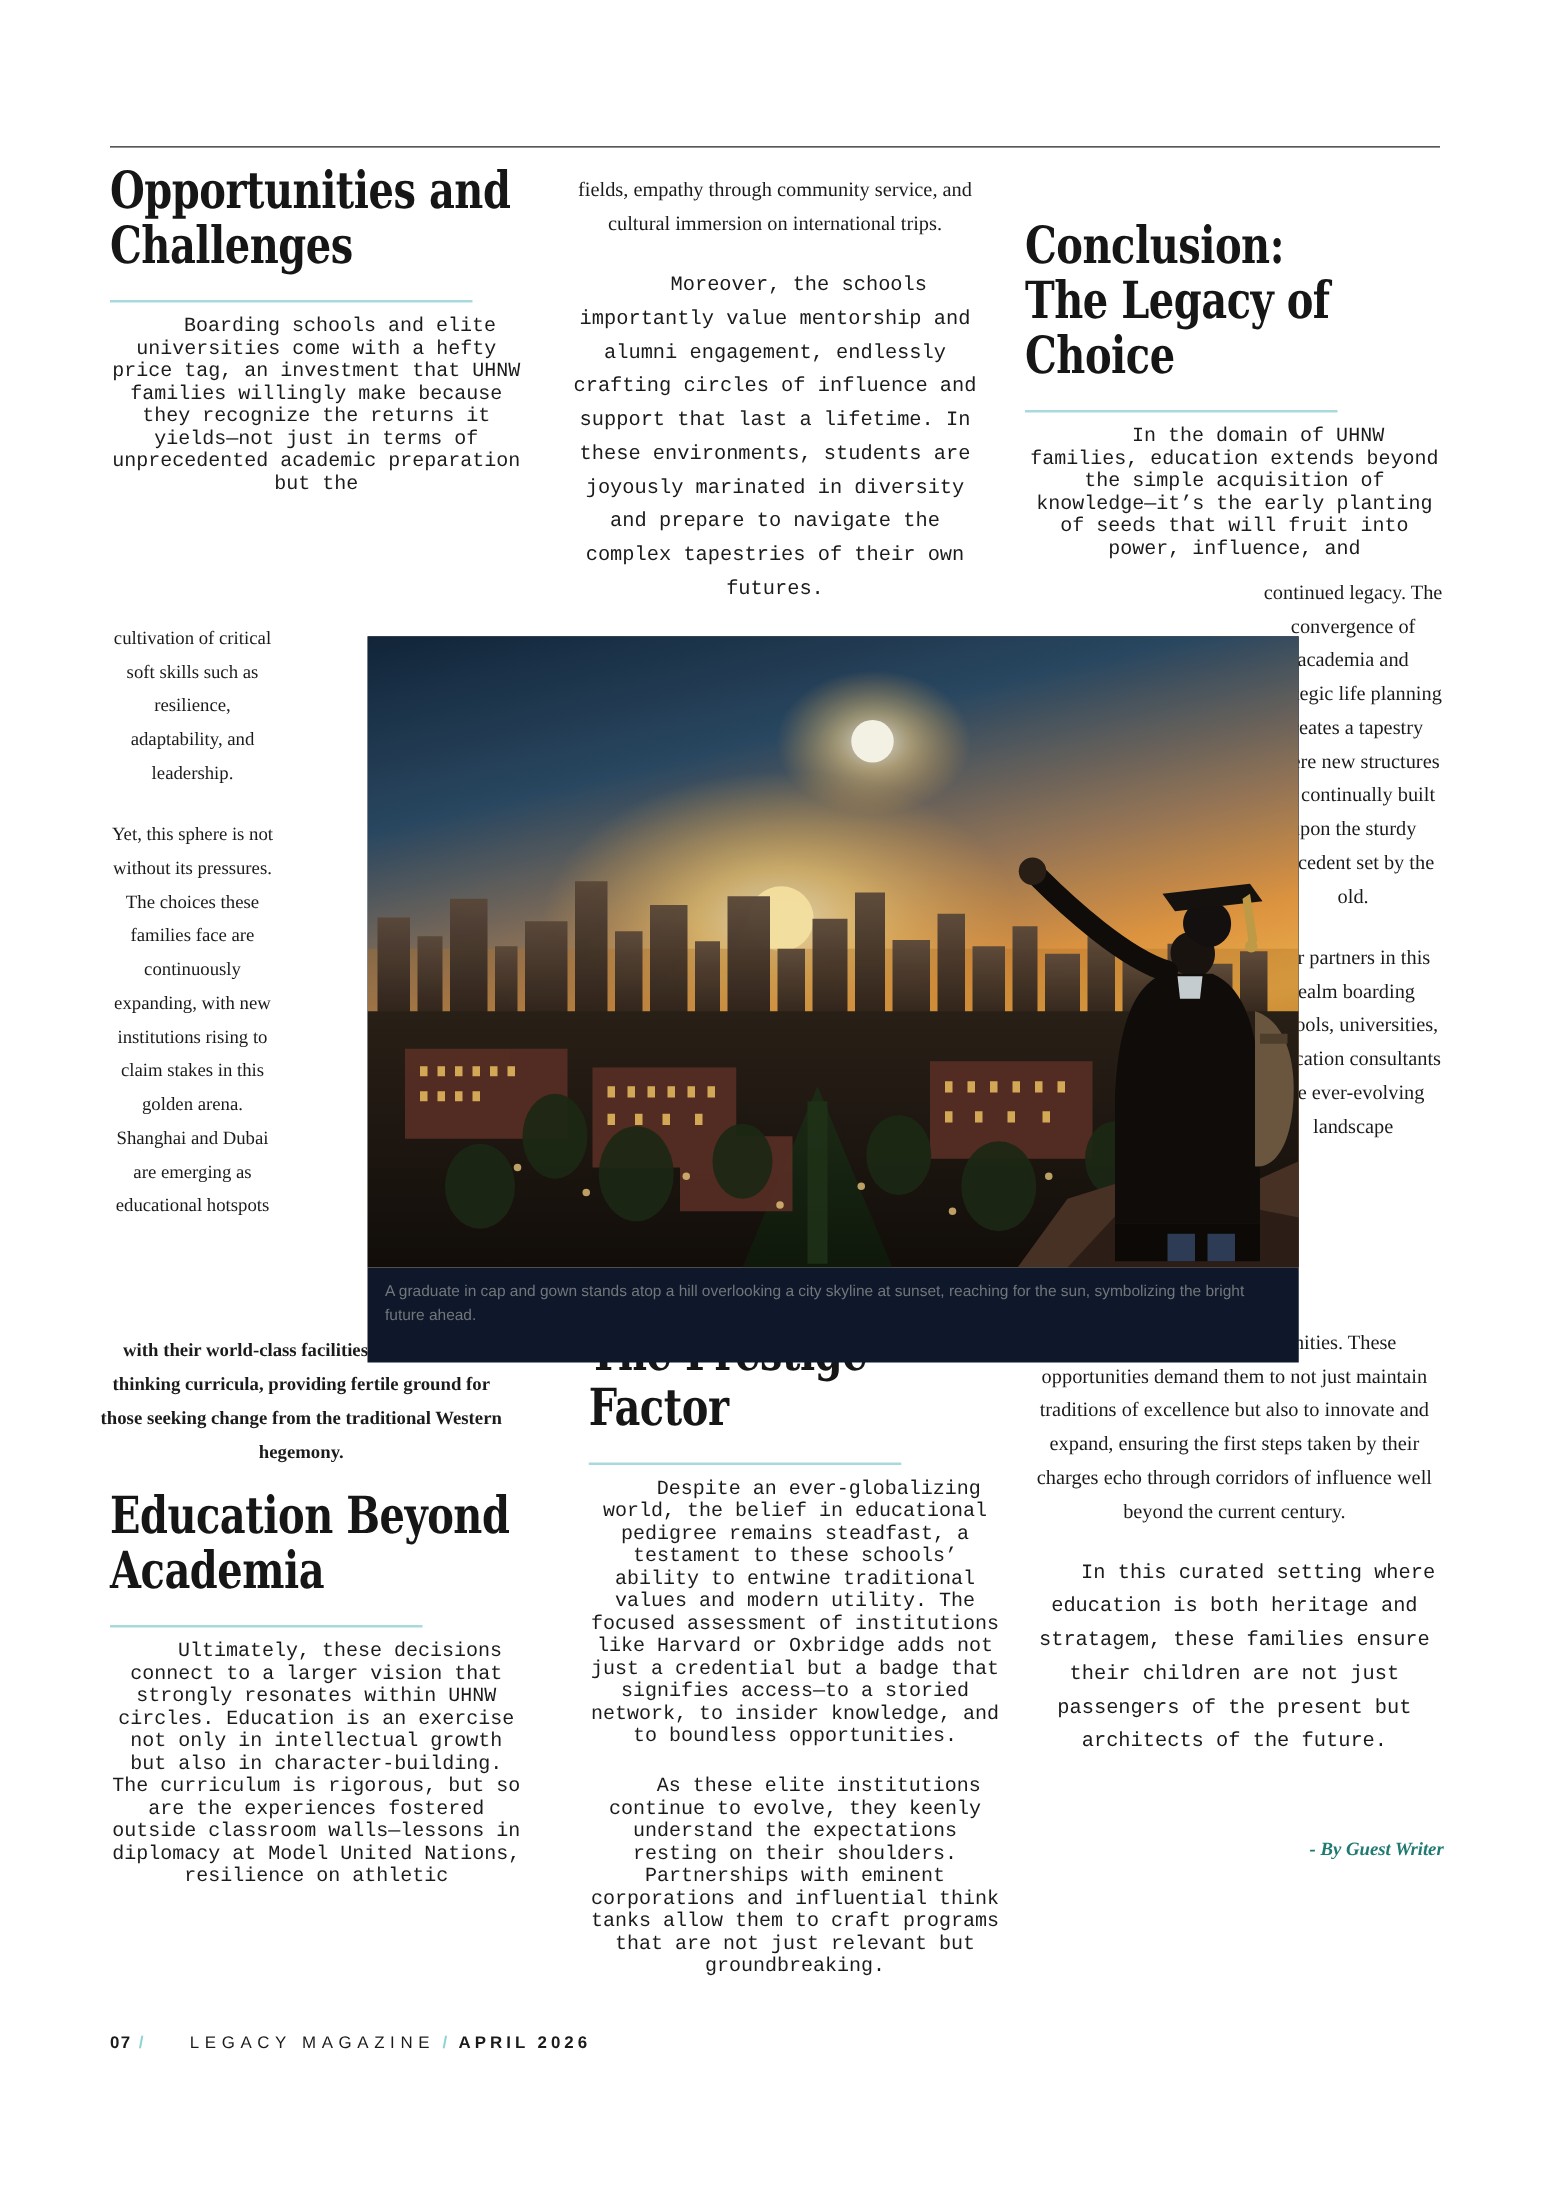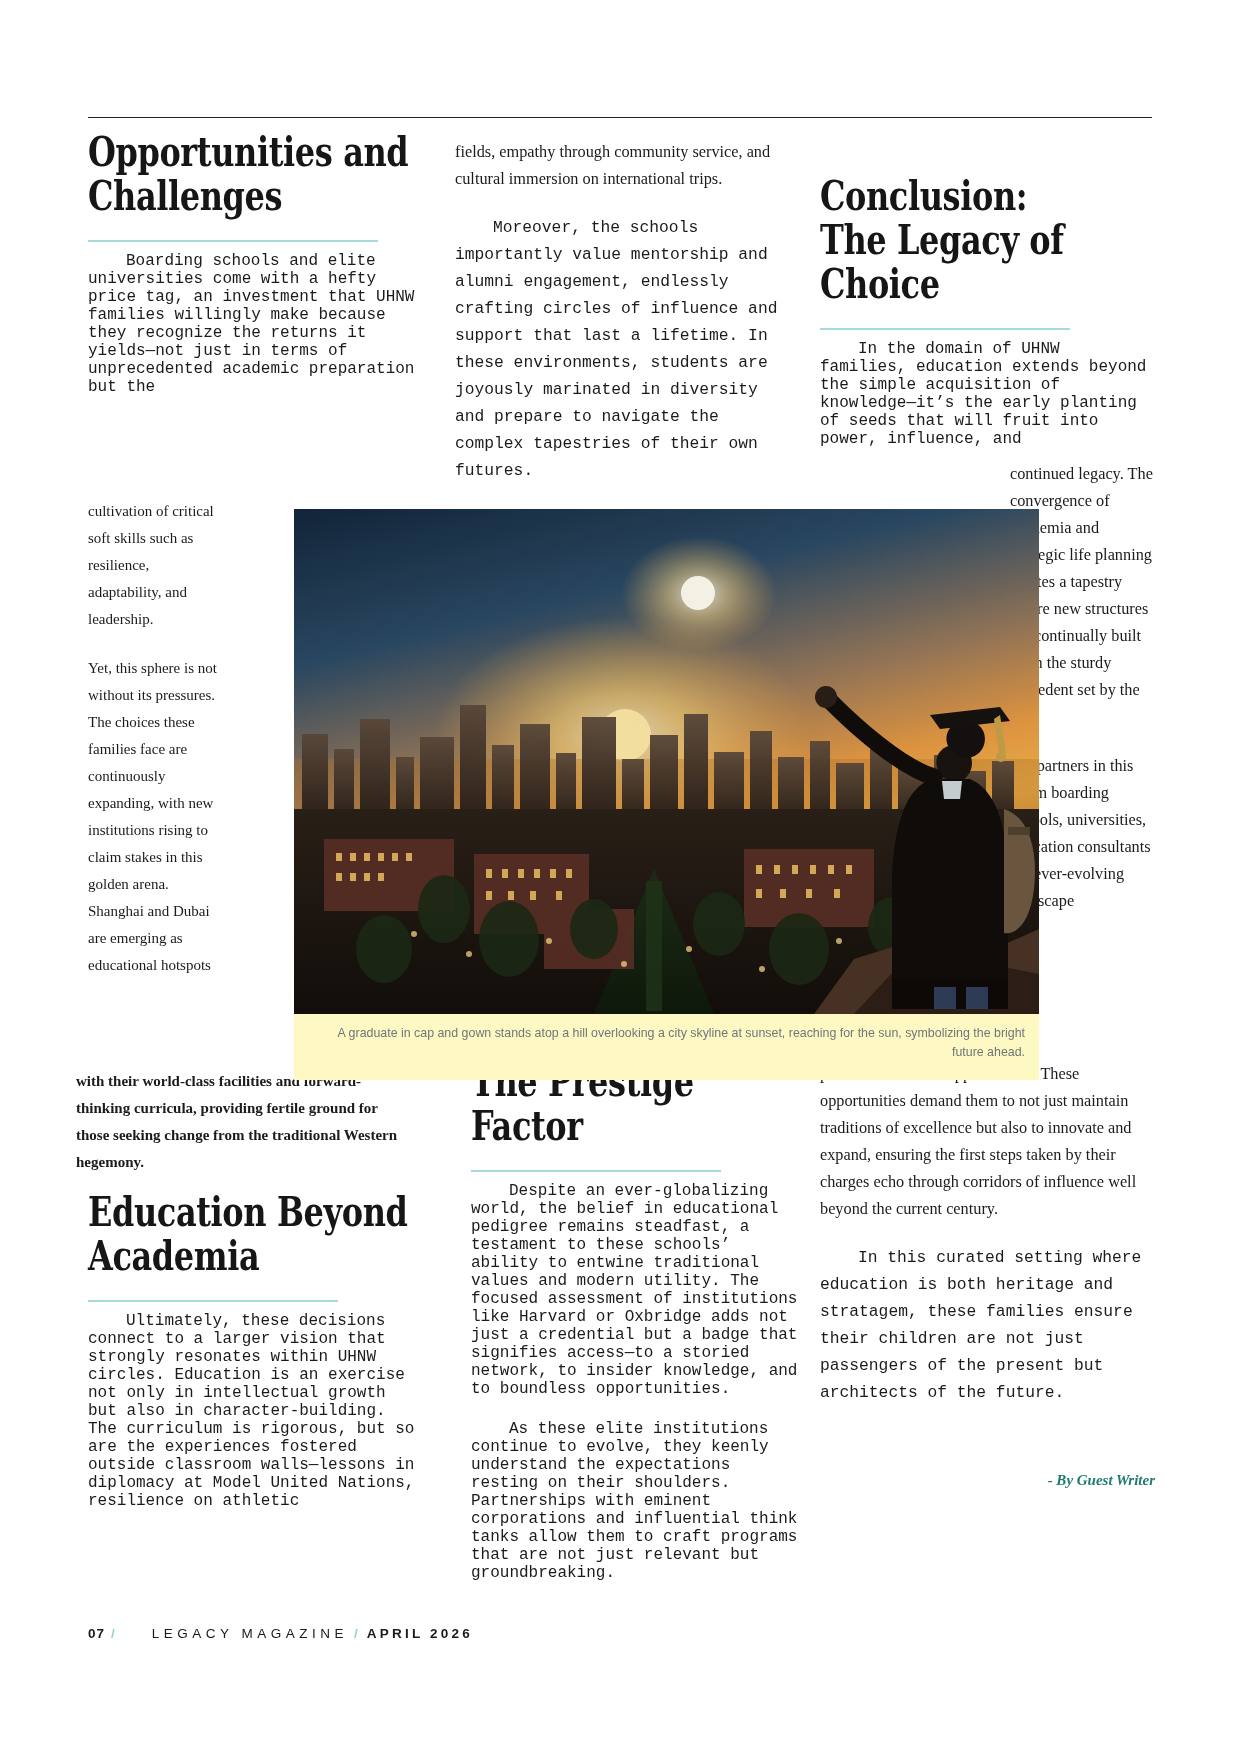--- a/index.html
+++ b/index.html
@@ -40,21 +40,21 @@
   .rule{
     height:2px;
     background:#a8dadc;
     margin-top:22px;
     margin-bottom:10px;
   }
   .rule.w-short{width:290px;}
   .rule.w-mid{width:250px;}
   .rule.w-long{width:250px;}
 
-  p{margin:0;}
+  p{margin:0;text-align:center;}
   p.indent{text-indent:38px;font-family:Liberation Mono, monospace;}
   p.gap{margin-top:22px;}
 
   
   .c1-top{position:absolute;left:88px;top:130px;width:330px;}
   .c1-narrow{
     position:absolute;left:88px;top:498px;width:132px;
     font-size:15px;line-height:27px;
   }
   .c1-wide2{
@@ -86,28 +86,27 @@
     z-index:5;
   }
   .photo{
     position:relative;
     width:745px;height:505px;
     overflow:hidden;
     background:#0d1b2a;
   }
   .photo svg{display:block;width:745px;height:505px;}
   .caption{
-    background:#fef9c3;
+    background:#0f172a;
     color:#70767a;
     font-family:"Liberation Sans",sans-serif;
     font-size:12.4px;
     line-height:19px;
-    padding:10px 14px 18px 14px;
+    padding:10px 14px 28px 14px;
     width:717px;
-    text-align:right;
   }
 
   
   .byline{
     position:absolute;
     left:820px;top:1472px;width:335px;
     text-align:right;
     color:#1f7a72;
     font-family:Liberation Serif, serif;
     font-style:italic;

